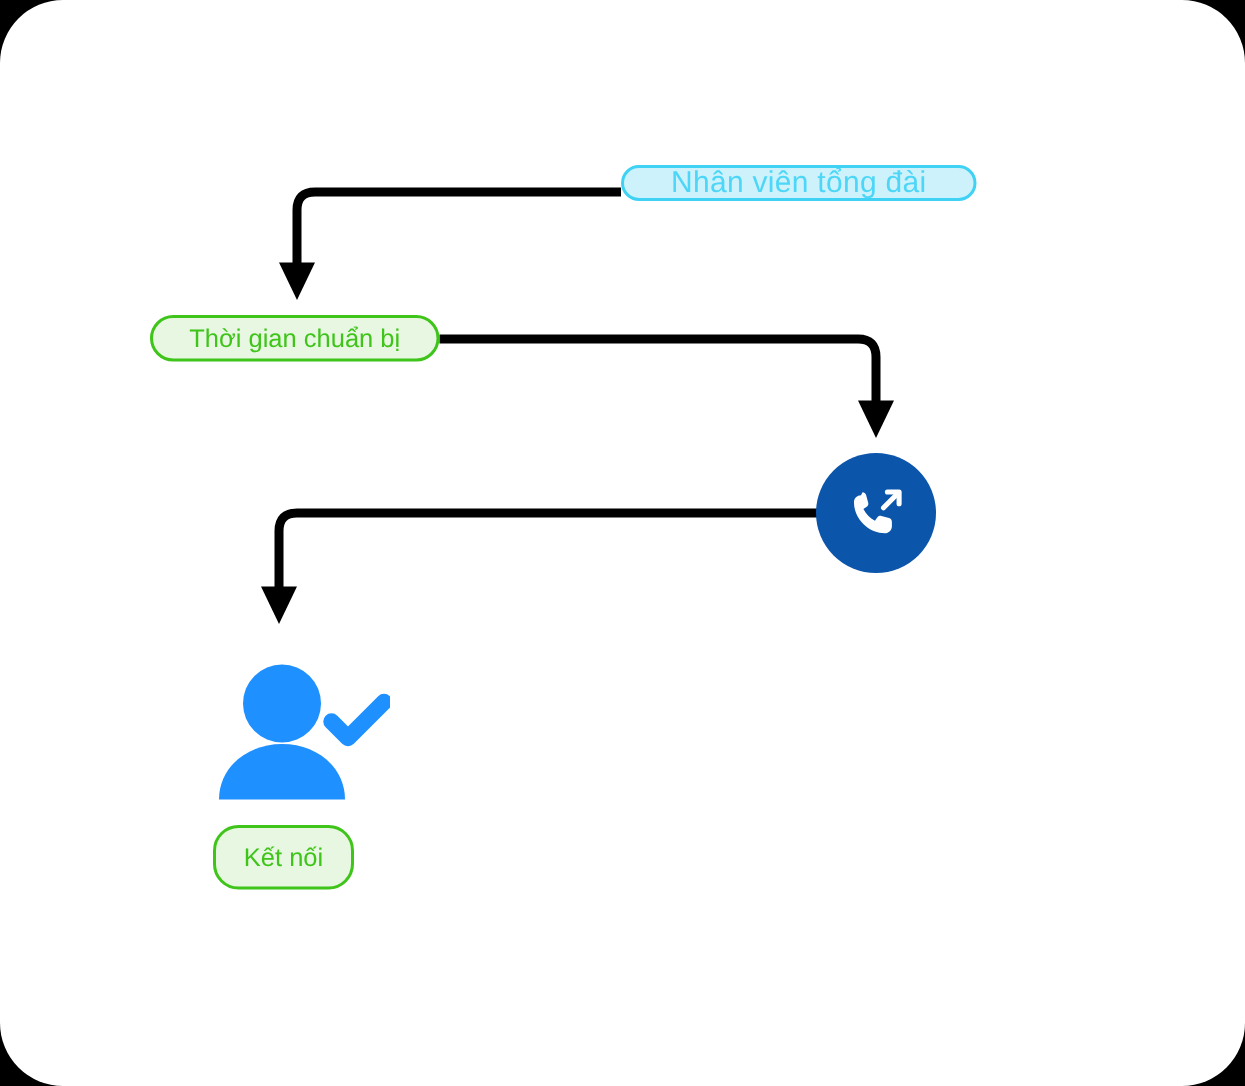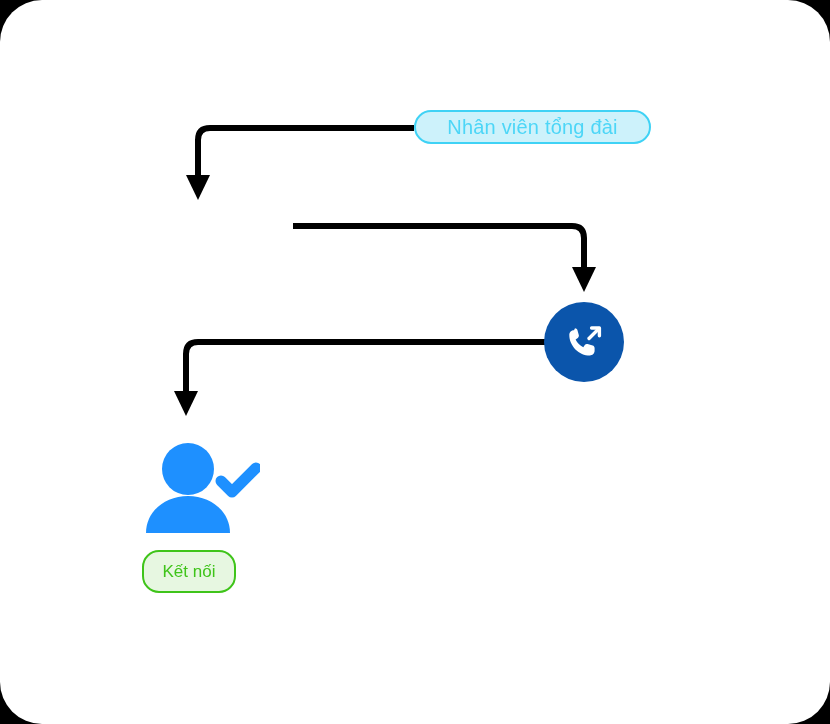--- a/index.html
+++ b/index.html
@@ -44,21 +44,21 @@
     justify-content: center;
     box-sizing: border-box;
     white-space: nowrap;
     border-style: solid;
   }
 
   .pill-cyan {
     left: 414px;
     top: 110px;
     width: 237px;
-    height: 34px;
+    height: 24px;
     background: #cdf2fb;
     border-color: #3fd2f5;
     border-width: 2px;
     border-radius: 18px;
     color: #4dd6f7;
     font-size: 20px;
     letter-spacing: 0.2px;
   }
 
   .pill-green-prep {
@@ -132,20 +132,23 @@
     <g>
       <path d="M 548 342 L 198 342 Q 186 342 186 354 L 186 392" fill="none" stroke="#000000" stroke-width="6" stroke-linecap="butt" stroke-linejoin="round"></path>
       <polygon points="174,391 198,391 186,416" fill="#000000"></polygon>
     </g>
   </svg>
 
   <div class="pill pill-cyan">
     <span>Nhân viên tổng đài</span>
   </div>
 
+  <div class="pill pill-green-prep">
+    <span>Thời gian chuẩn bị</span>
+  </div>
 
   <div id="phone-node">
     <span>
       <svg width="46" height="46" viewBox="0 0 46 46">
 
         <path d="M13.0 10.2
                  C 10.4 10.2 8.3 12.3 8.3 14.9
                  C 8.3 25.8 18.0 35.5 28.9 35.5
                  C 31.5 35.5 33.6 33.4 33.6 30.8
                  L 33.6 27.9 C 33.6 26.7 32.8 25.7 31.7 25.4

